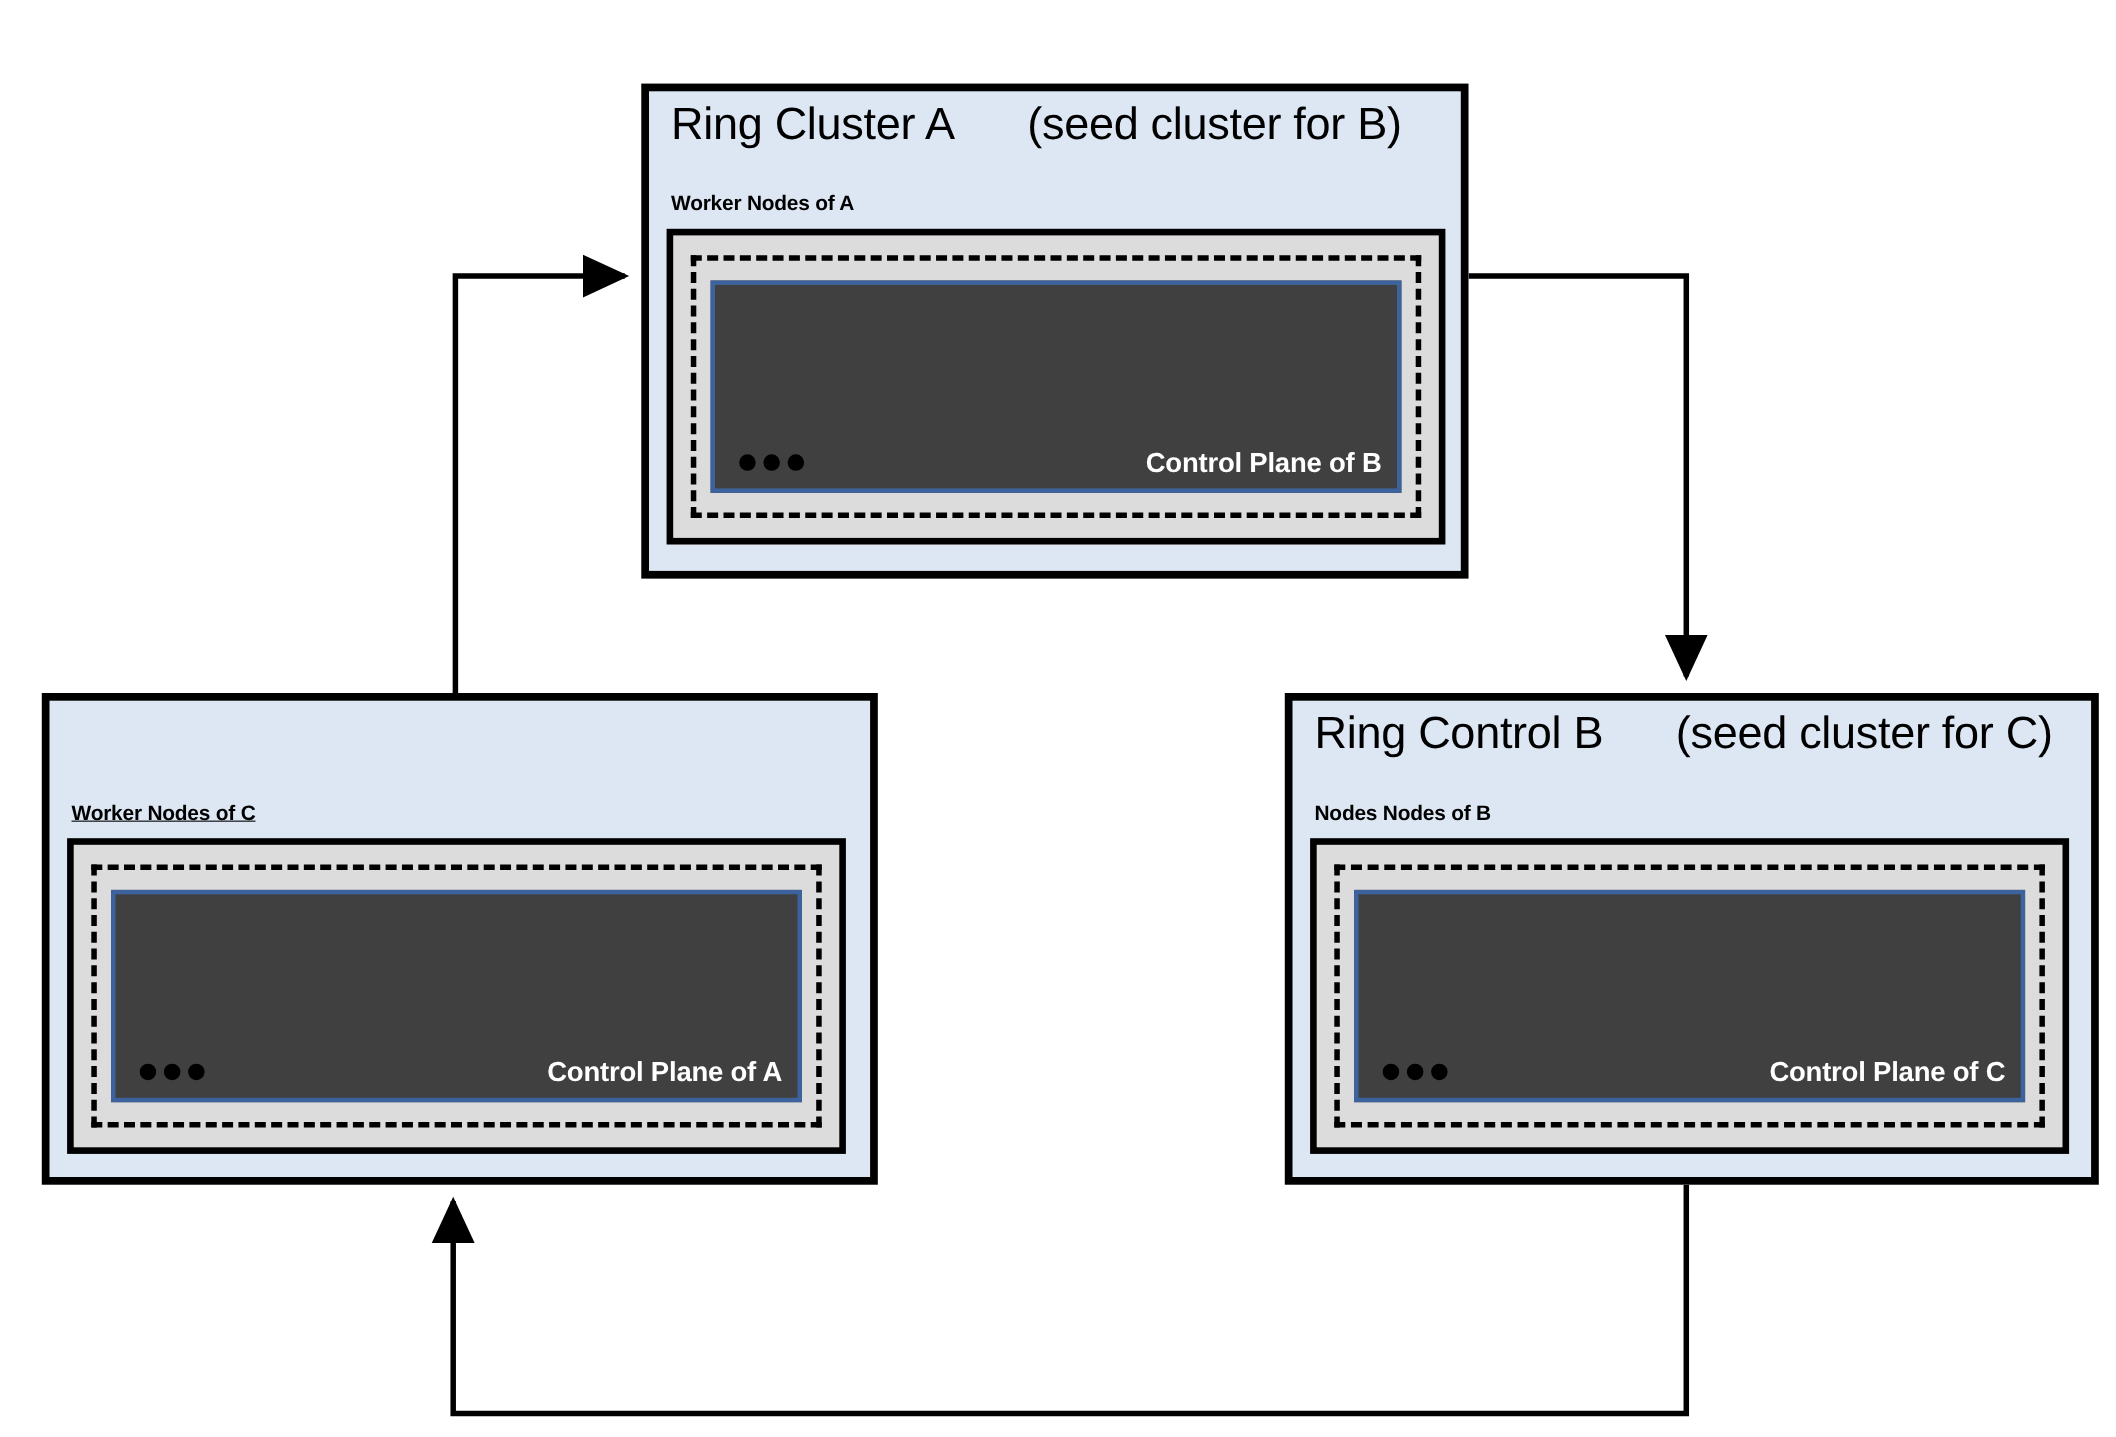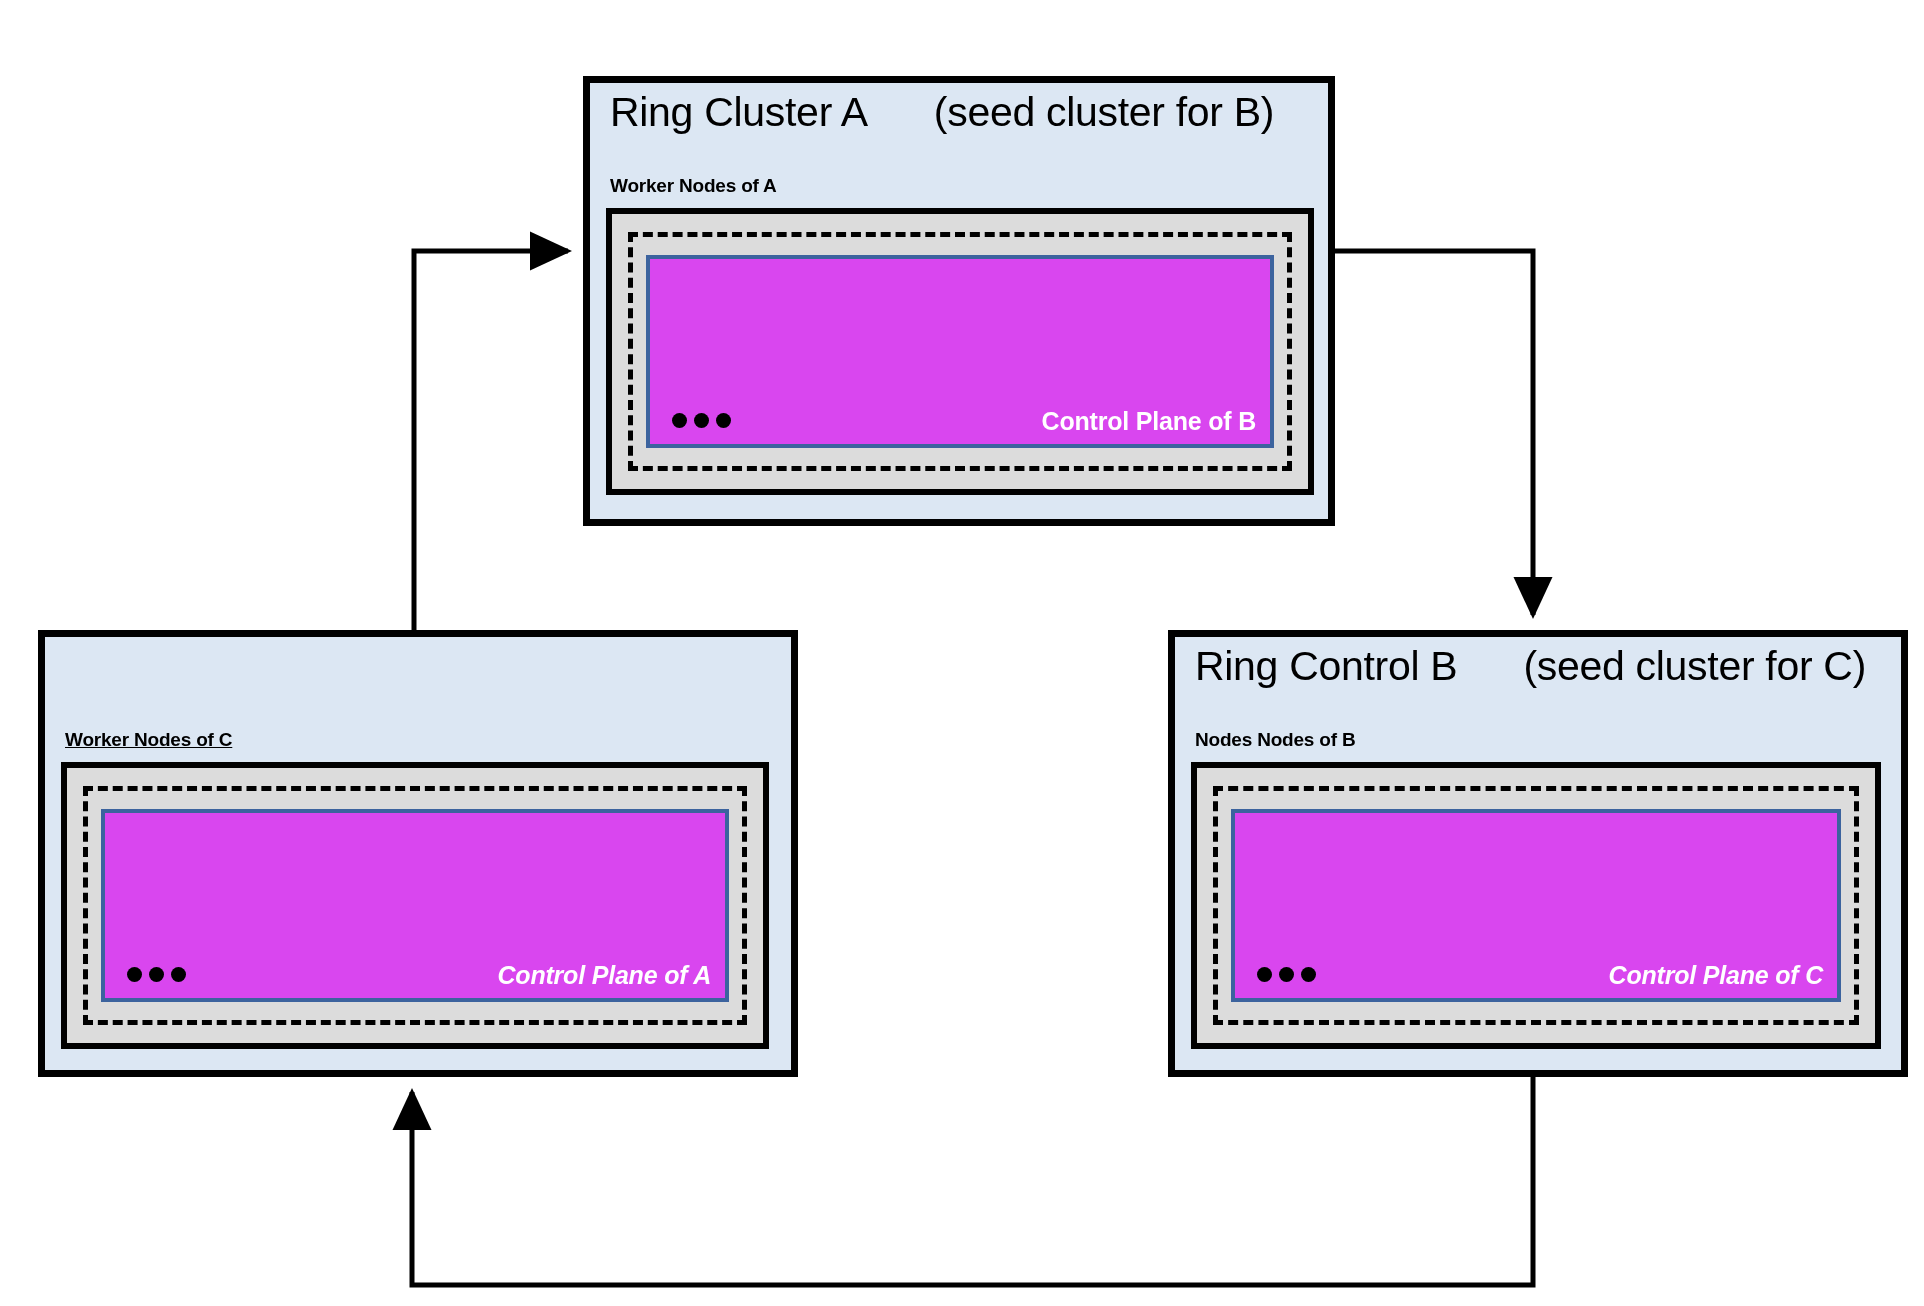--- a/index.html
+++ b/index.html
@@ -61,21 +61,21 @@
   }
   
   .dashed-box {
     position: absolute;
     border: 5px dashed #000000;
     box-sizing: border-box;
   }
   
   .control-plane {
     position: absolute;
-    background: #d946ef;
+    background: #404040;
     border: 4px solid #3c639e;
     box-sizing: border-box;
     padding-left: 26px;
   }
   .cp-label {
     position: absolute;
     right: 14px;
     bottom: 8px;
     color: #ffffff;
     font-size: 25px;
@@ -150,21 +150,21 @@
 
       </div>
     </div>
   </div>
 
   <div class="cluster" style="left:38px; top:630px; width:760px; height:447px;">
 
 
     <div class="worker-label" style="top:92px;text-decoration:underline;">Worker Nodes of C</div>
 
-    <div class="worker-box" style="left:16px; top:125px; width:708px; height:287px;font-style:italic;">
+    <div class="worker-box" style="left:16px; top:125px; width:708px; height:287px;">
 
       <div class="dashed-box" style="left:16px; top:18px; right:16px; bottom:18px;">
 
         <div class="control-plane" style="left:13px; top:18px; right:13px; bottom:18px;">
           <div class="dots">
             <i></i>
             <i></i>
             <i></i>
           </div>
           <div class="cp-label">Control Plane of A</div>
@@ -175,21 +175,21 @@
   </div>
 
   <div class="cluster" style="left:1168px; top:630px; width:740px; height:447px;">
 
     <div class="cluster-title">
       <span>Ring Control B</span><span class="seed">(seed cluster for C)</span>
     </div>
 
     <div class="worker-label" style="top:92px;">Nodes Nodes of B</div>
 
-    <div class="worker-box" style="left:16px; top:125px; width:690px; height:287px;font-style:italic;">
+    <div class="worker-box" style="left:16px; top:125px; width:690px; height:287px;">
 
       <div class="dashed-box" style="left:16px; top:18px; right:16px; bottom:18px;">
 
         <div class="control-plane" style="left:13px; top:18px; right:13px; bottom:18px;">
           <div class="dots">
             <i></i>
             <i></i>
             <i></i>
           </div>
           <div class="cp-label">Control Plane of C</div>

